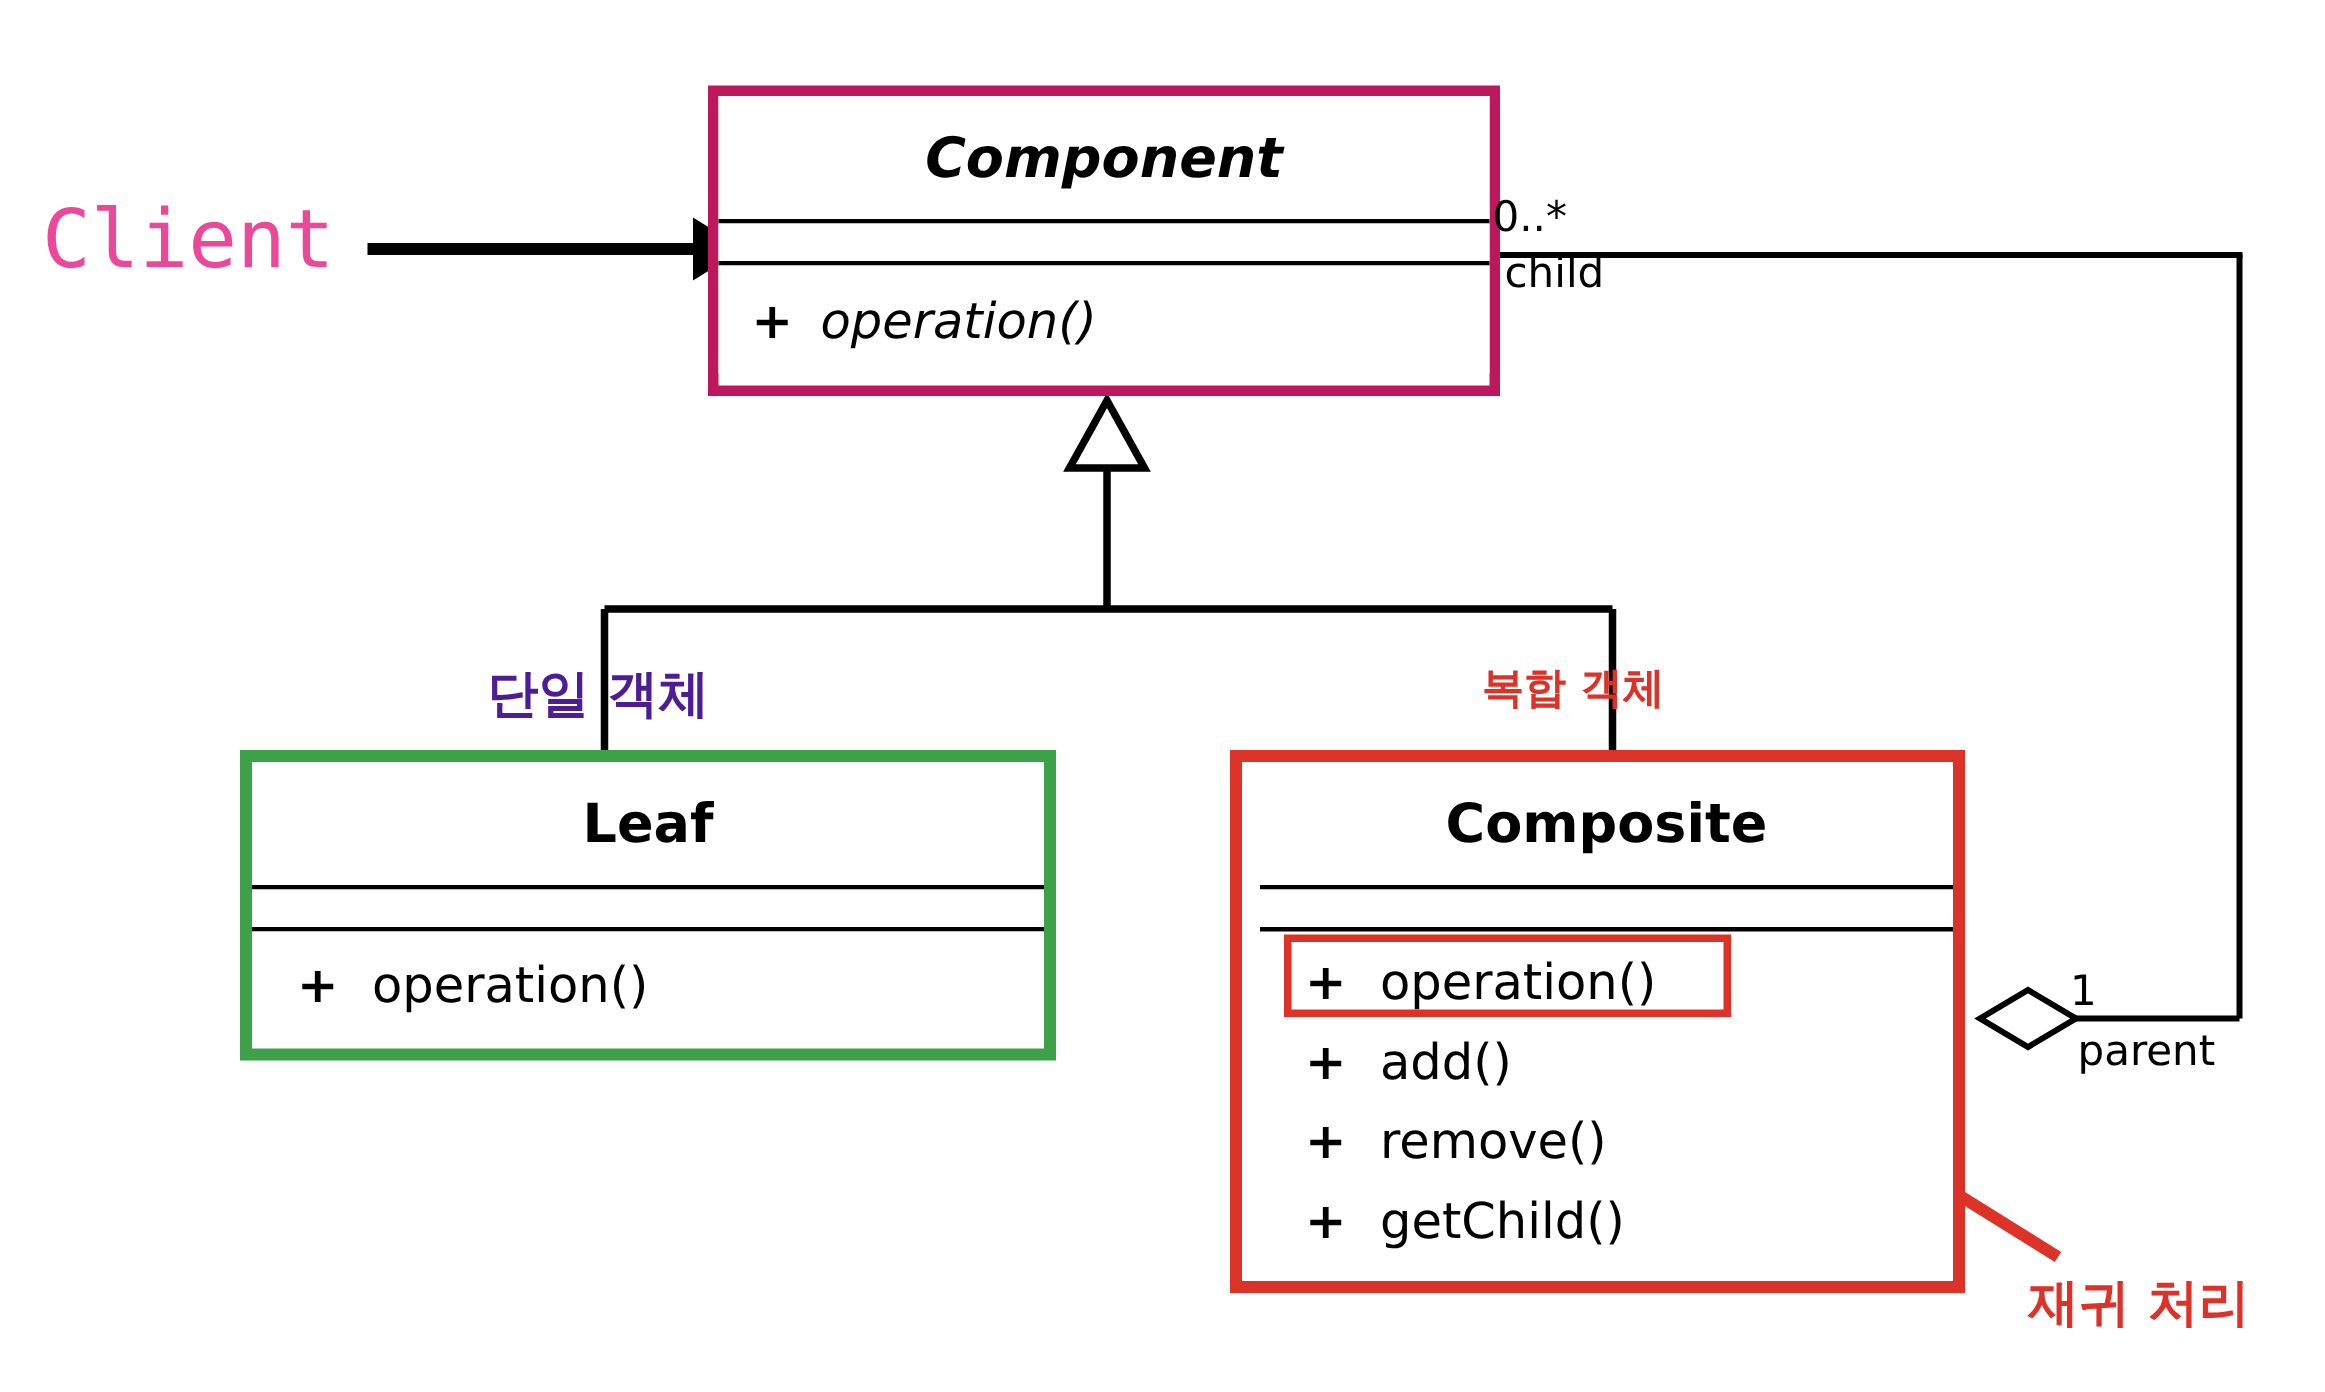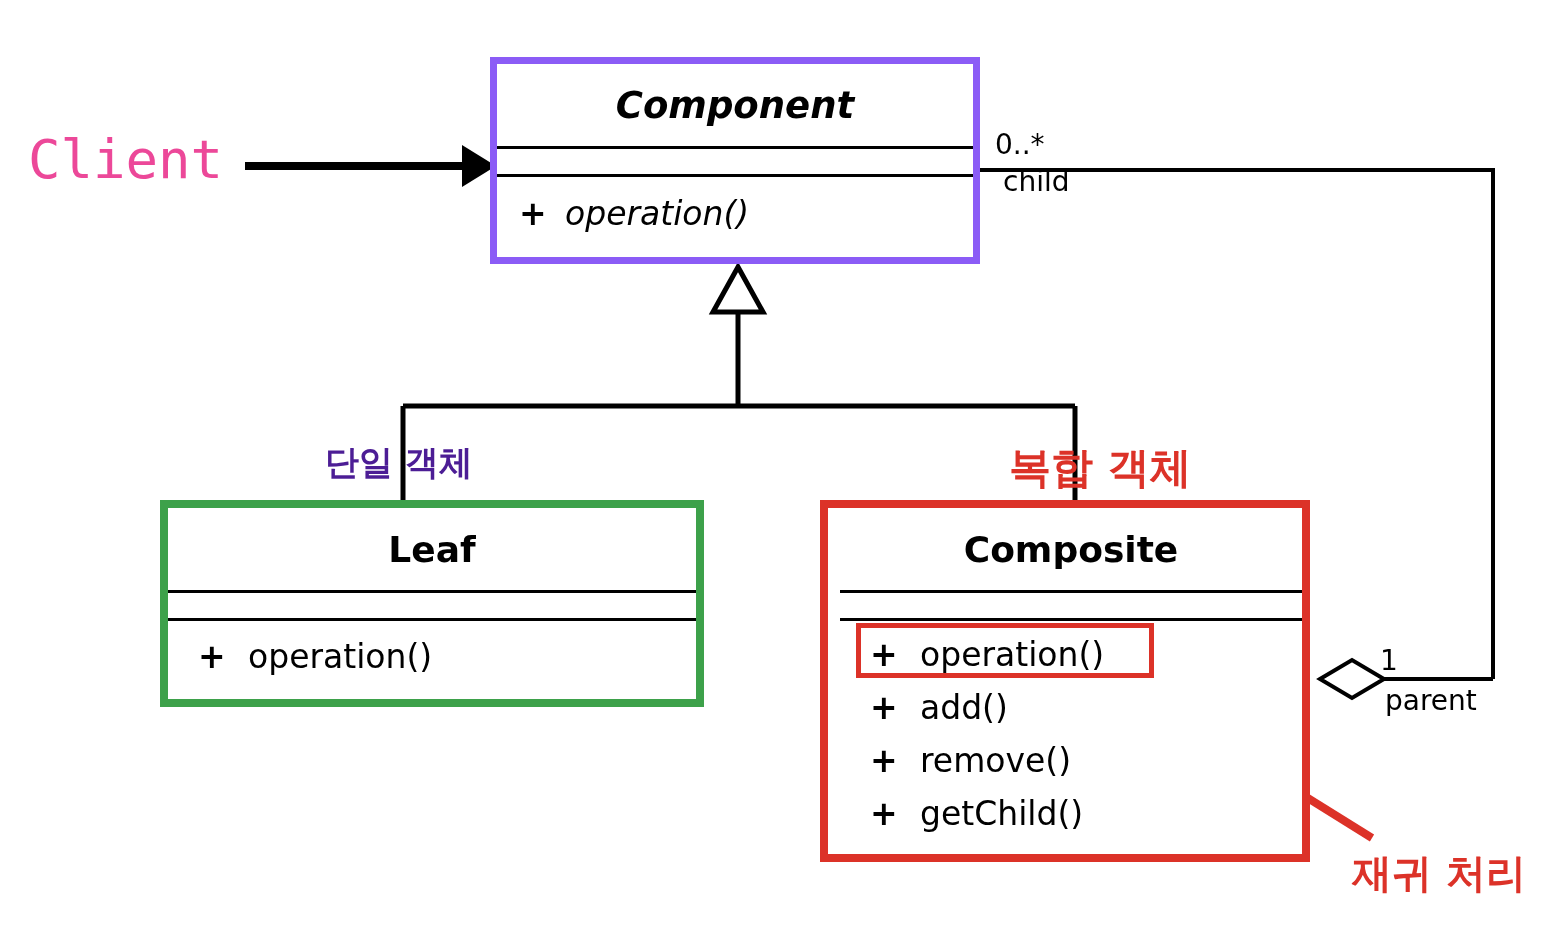--- a/index.html
+++ b/index.html
@@ -62,25 +62,25 @@
     white-space: nowrap;
     color: #000000;
   }
   .uml-method .vis {
     font-weight: bold;
     display: inline-block;
   }
 
   
   #component-box {
-    left: 490px;
+    left: 472px;
     top: 57px;
-    width: 490px;
+    width: 528px;
     height: 207px;
-    border: 7px solid #8b5cf6;
+    border: 7px solid #be185d;
   }
   #component-box .title-row {
     height: 85px;
     border-bottom: 3px solid #000000;
   }
   #component-box .attr-row {
     height: 28px;
     border-bottom: 3px solid #000000;
   }
   #component-box .method-row {
@@ -174,30 +174,30 @@
     white-space: nowrap;
   }
   #annot-leaf {
     left: 325px;
     top: 440px;
     font-size: 34px;
     font-weight: bold;
     color: #4c1d95;
   }
   #annot-composite {
-    left: 1009px;
+    left: 988px;
     top: 440px;
-    font-size: 42px;
+    font-size: 28px;
     font-weight: bold;
     color: #DC3228;
   }
   #annot-recursion {
     left: 1352px;
     top: 846px;
-    font-size: 40px;
+    font-size: 34px;
     font-weight: bold;
     color: #DC3228;
   }
   .edge-label {
     position: absolute;
     white-space: nowrap;
     font-size: 28px;
     color: #000000;
   }
   #label-child-mult { left: 995px; top: 128px; }

